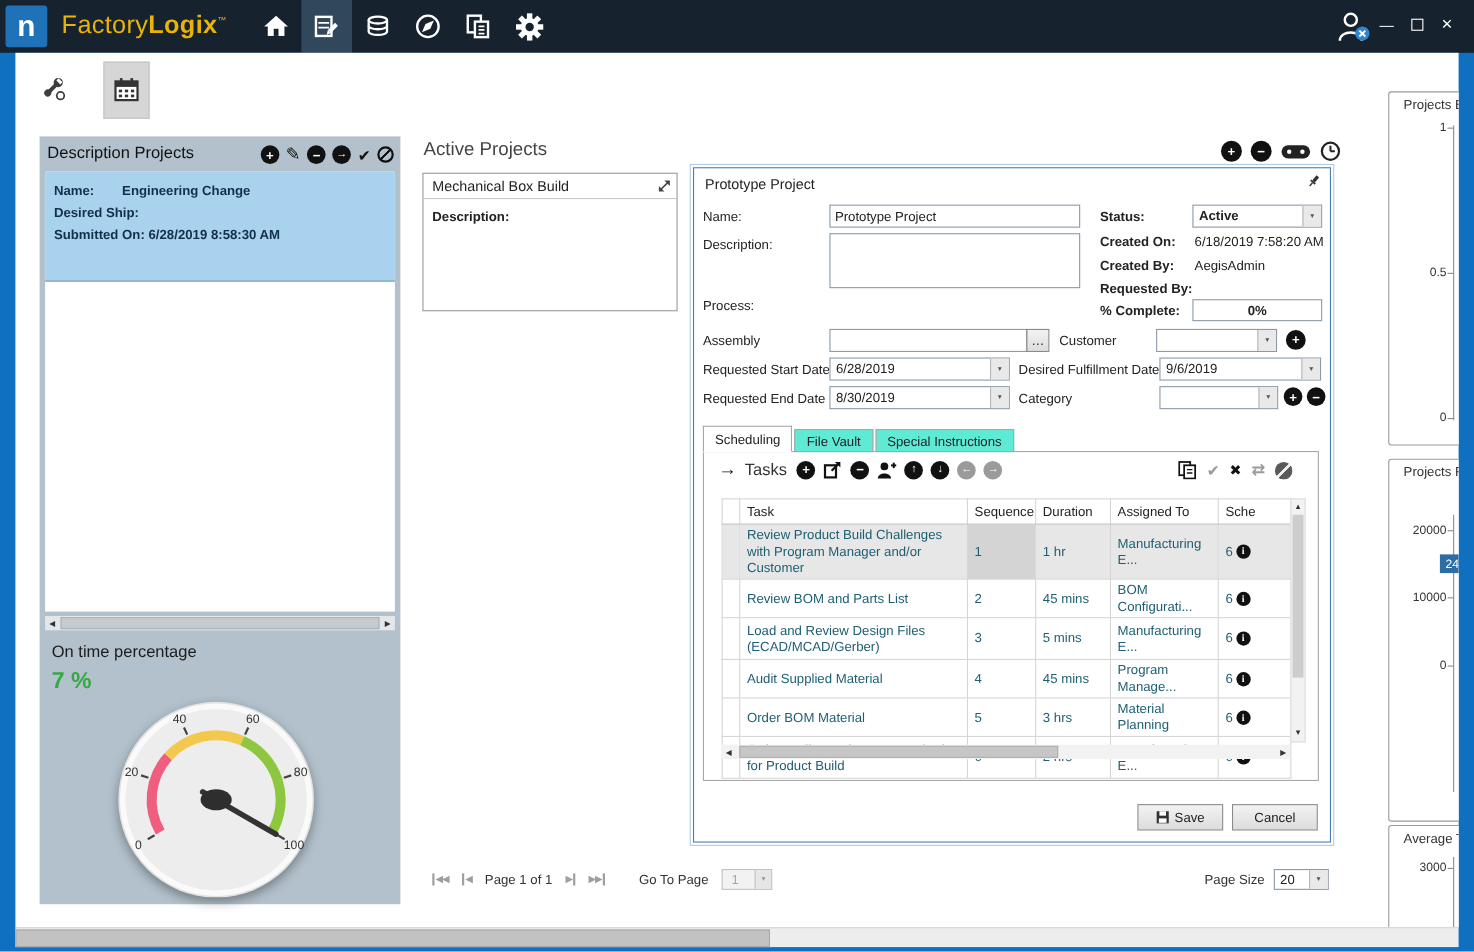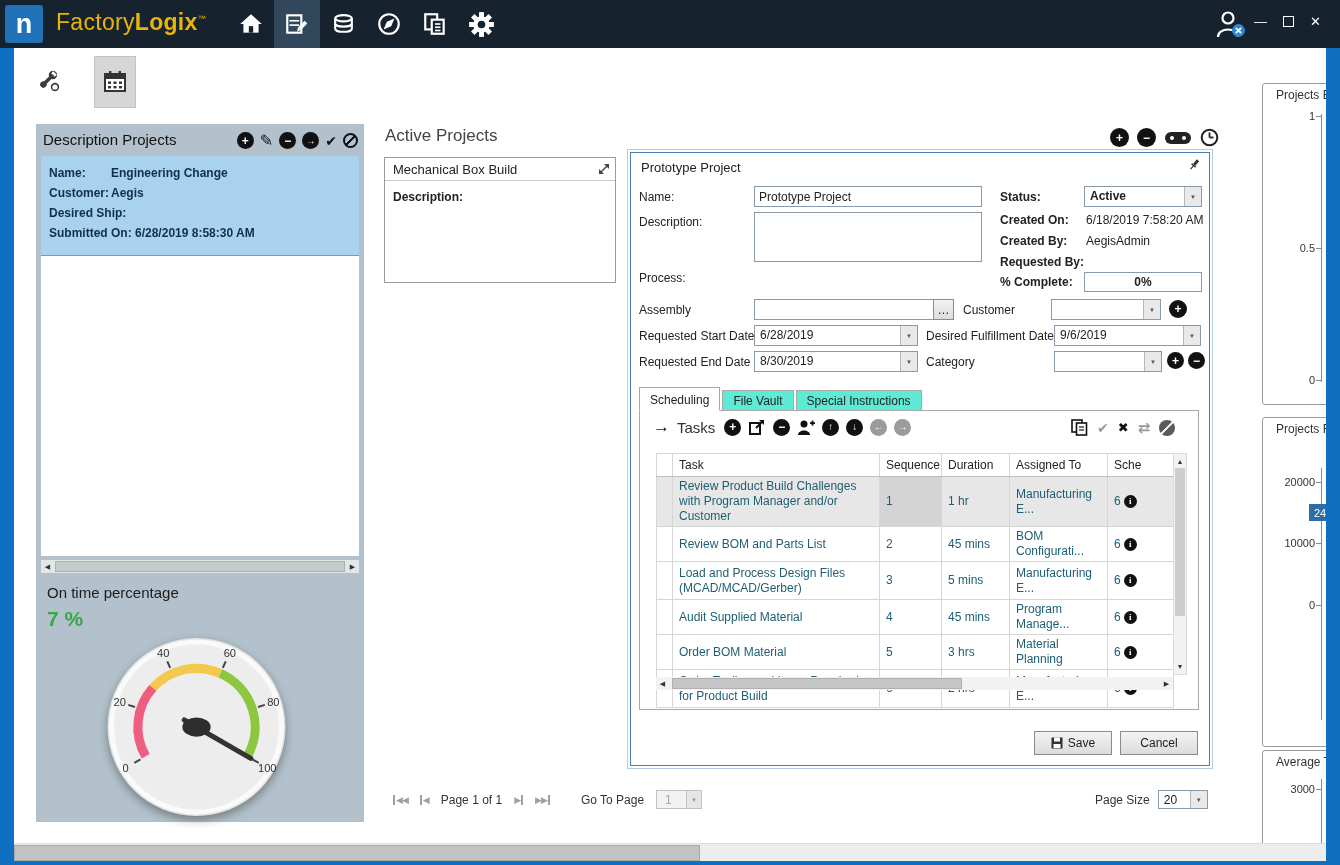--- a/index.html
+++ b/index.html
@@ -251,21 +251,20 @@
       <span class="glyph" style="font-size:16px">✎</span>
       <span class="ci">−</span>
       <span class="ci small">→</span>
       <span class="glyph">✔</span>
       <span class="block"></span>
     </div>
 
     <div id="lp-list">
       <div id="lp-item">
         <div><span class="k">Name:</span><span>Engineering Change</span></div>
-        <div><span class="k">Customer:</span><span>Aegis</span></div>
         <div><span>Desired Ship:</span></div>
         <div><span>Submitted On:</span>&nbsp;<span>6/28/2019 8:58:30 AM</span></div>
       </div>
     </div>
 
     <div id="lp-hscroll">
       <span class="scr-arrow" style="left:0">◀</span>
       <div id="lp-thumb"></div>
       <span class="scr-arrow" style="right:0">▶</span>
     </div>
@@ -472,21 +471,21 @@
         <td>BOM Configurati...</td>
         <td class="sch">
               <span class="schwrap">
                 <span>6</span>
                 <span class="infoicon">i</span>
               </span>
             </td>
       </tr>
       <tr style="height:38px">
         <td></td>
-        <td>Load and Process Design Files (MCAD/MCAD/Gerber)</td>
+        <td>Load and Review Design Files (ECAD/MCAD/Gerber)</td>
         <td class="seq">3</td>
         <td>5 mins</td>
         <td>Manufacturing E...</td>
         <td class="sch">
               <span class="schwrap">
                 <span>6</span>
                 <span class="infoicon">i</span>
               </span>
             </td>
       </tr>

